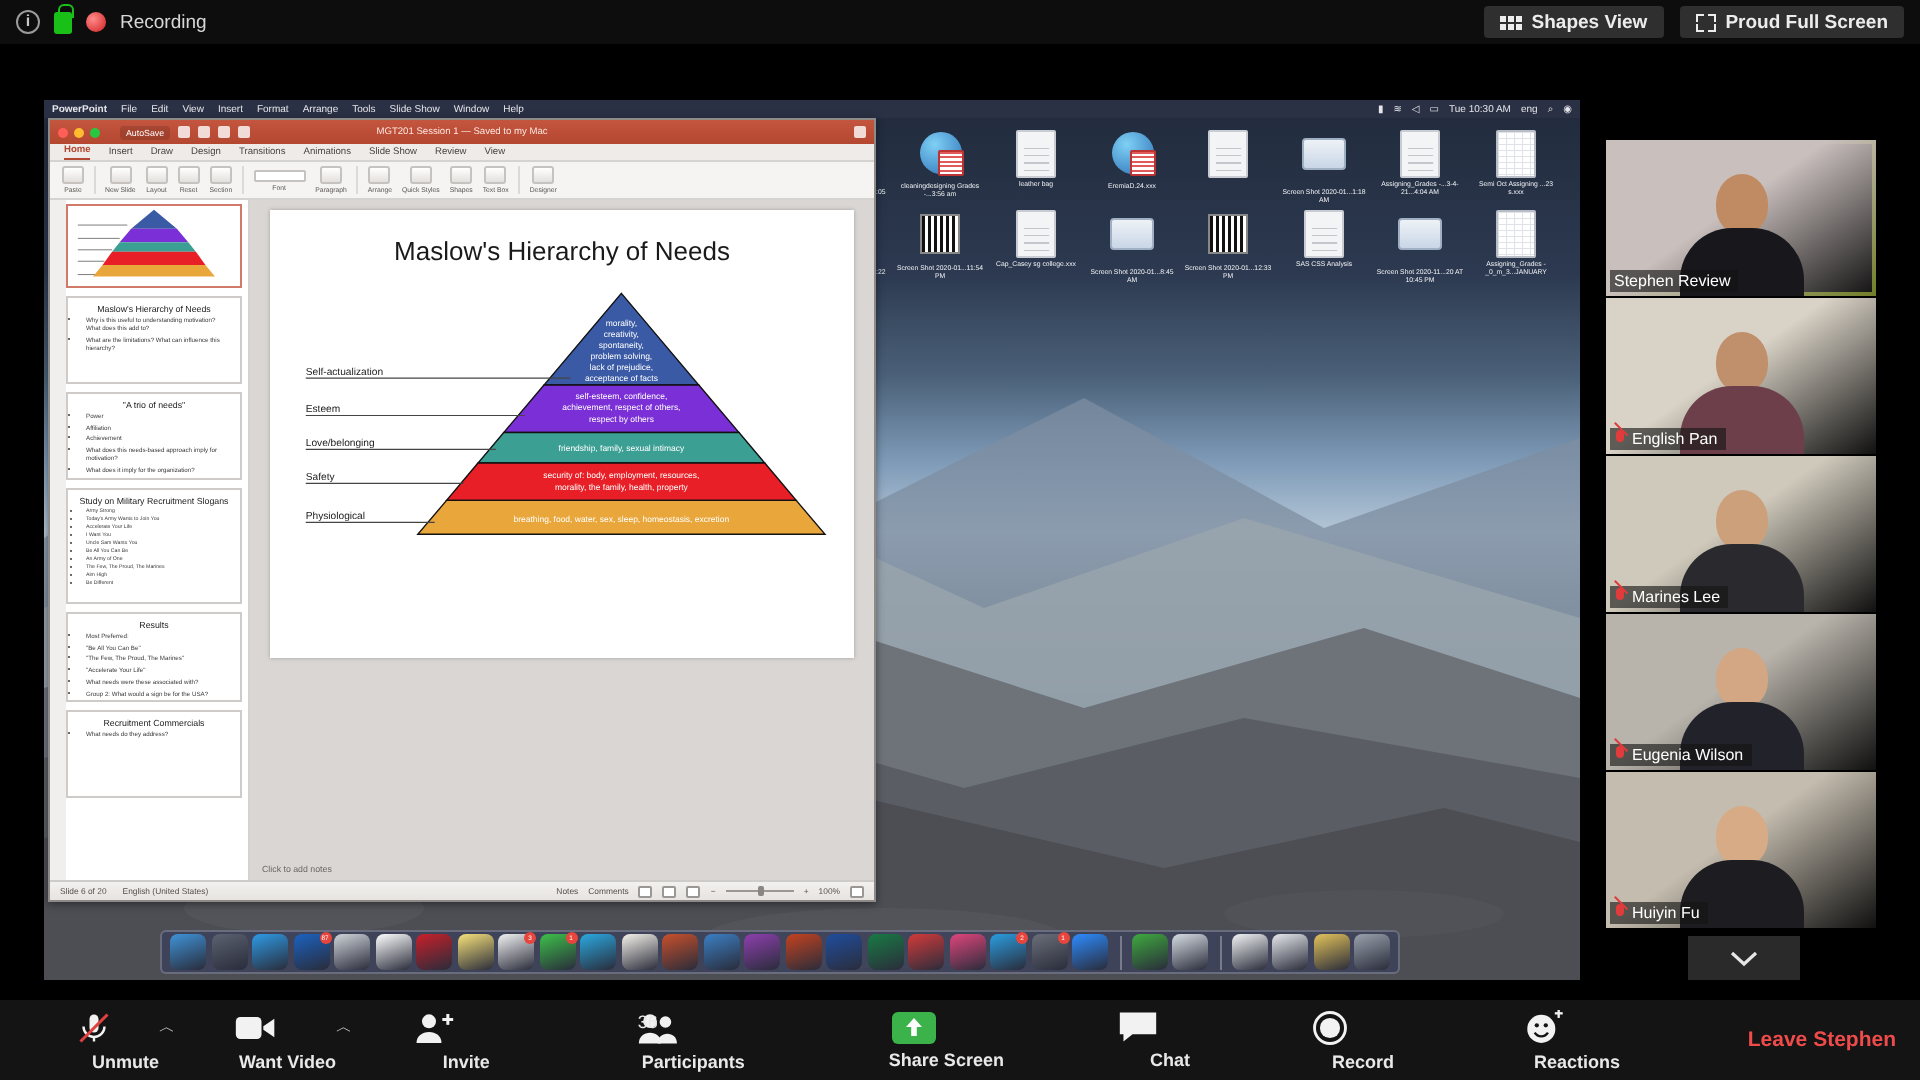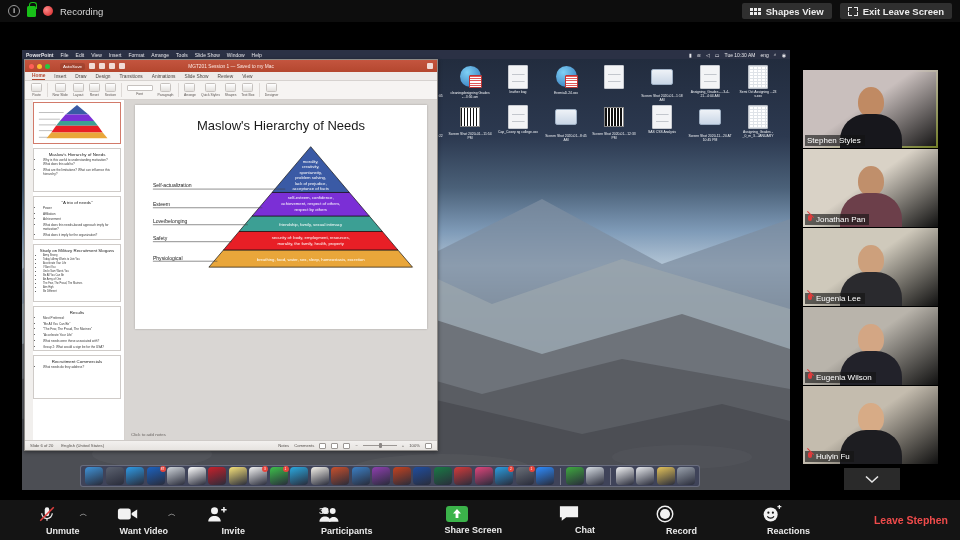--- a/index.html
+++ b/index.html
@@ -196,21 +196,21 @@
         </span>
       <span>Shapes View</span>
     </div>
     <div class="tb-btn">
       <span class="fs-ico">
           <span></span>
           <span></span>
           <span></span>
           <span></span>
         </span>
-      <span>Exit Leave Screen</span>
+      <span>Proud Full Screen</span>
     </div>
   </div>
 </div>
 
 <div class="stage">
 
   <div class="shared">
 
     <div class="macbar">
       <div class="mb-left">
@@ -666,51 +666,51 @@
 
   <div class="ppl">
       <div class="tile active">
         <div class="scene" style="background: linear-gradient(145deg, rgb(201, 191, 189) 0%, rgb(201, 191, 189) 45%, rgba(0, 0, 0, 0.45) 100%);">
           <div class="person">
             <div class="head" style="background: rgb(192, 138, 99);"></div>
             <div class="body" style="background: rgb(23, 23, 28);"></div>
           </div>
         </div>
         <div class="namebar">
-          <span>Stephen Styles</span>
+          <span>Stephen Review</span>
         </div>
       </div>
       <div class="tile">
         <div class="scene" style="background: linear-gradient(145deg, rgb(217, 210, 198) 0%, rgb(217, 210, 198) 45%, rgba(0, 0, 0, 0.45) 100%);">
           <div class="person">
             <div class="head" style="background: rgb(192, 143, 107);"></div>
             <div class="body" style="background: rgb(108, 63, 74);"></div>
           </div>
         </div>
         <div class="namebar">
           <span class="mutedmic">
             <b></b>
             <i></i>
           </span>
-          <span>Jonathan Pan</span>
+          <span>English Pan</span>
         </div>
       </div>
       <div class="tile">
         <div class="scene" style="background: linear-gradient(145deg, rgb(207, 201, 187) 0%, rgb(207, 201, 187) 45%, rgba(0, 0, 0, 0.45) 100%);">
           <div class="person">
             <div class="head" style="background: rgb(205, 160, 124);"></div>
             <div class="body" style="background: rgb(42, 42, 46);"></div>
           </div>
         </div>
         <div class="namebar">
           <span class="mutedmic">
             <b></b>
             <i></i>
           </span>
-          <span>Eugenia Lee</span>
+          <span>Marines Lee</span>
         </div>
       </div>
       <div class="tile">
         <div class="scene" style="background: linear-gradient(145deg, rgb(185, 180, 171) 0%, rgb(185, 180, 171) 45%, rgba(0, 0, 0, 0.45) 100%);">
           <div class="person">
             <div class="head" style="background: rgb(211, 166, 132);"></div>
             <div class="body" style="background: rgb(34, 34, 42);"></div>
           </div>
         </div>
         <div class="namebar">

